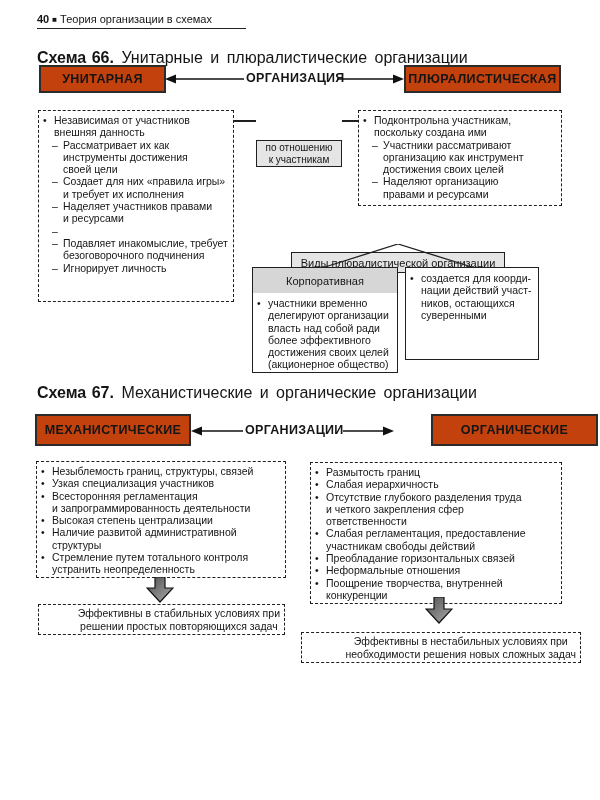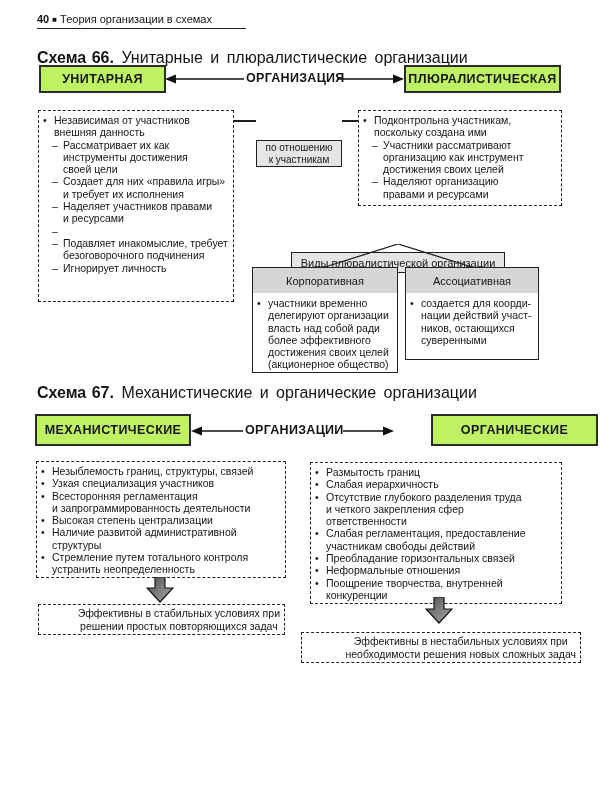--- a/index.html
+++ b/index.html
@@ -1,20 +1,20 @@
 <!DOCTYPE html>
 <html><head>
 <meta charset="utf-8">
 <style>
   html,body{margin:0;padding:0;background:#ffffff;}
   #page{position:relative;width:600px;height:800px;background:#ffffff;overflow:hidden;
         font-family:"Liberation Sans",sans-serif;color:#151515;}
   .abs{position:absolute;box-sizing:border-box;}
   
-  .gbox{background:#bef264;border:2px solid #2b2b2b;display:flex;align-items:center;
+  .gbox{background:#c2410c;border:2px solid #2b2b2b;display:flex;align-items:center;
         justify-content:center;font-weight:bold;font-size:12.5px;letter-spacing:.4px;
         text-align:center;}
   
   .dbox{border:1.7px dashed #1f1f1f;background:#fff;padding:3px 4px;}
   
   .sbox{border:1.5px solid #1f1f1f;background:#e5e5e5;margin-top:28px;}
   .items{display:flex;flex-direction:column;}
   .item{display:flex;font-size:10.5px;line-height:12.3px;}
   .item .mk{flex:0 0 11px;width:11px;}
   .item .tx{white-space:pre-line;flex:1;}
@@ -143,21 +143,20 @@
 делегируют организации
 власть над собой ради
 более эффективного
 достижения своих целей
 (акционерное общество)</span>
         </div>
     </div>
   </div>
 
   <div class="abs subbox" style="left:405px;top:267px;width:134px;height:93px;">
-    <div class="hd">Ассоциативная</div>
     <div class="bd">
       <div class="item">
           <span class="mk">•</span>
           <span class="tx">создается для коорди-
 нации действий участ-
 ников, остающихся
 суверенными</span>
         </div>
     </div>
   </div>

